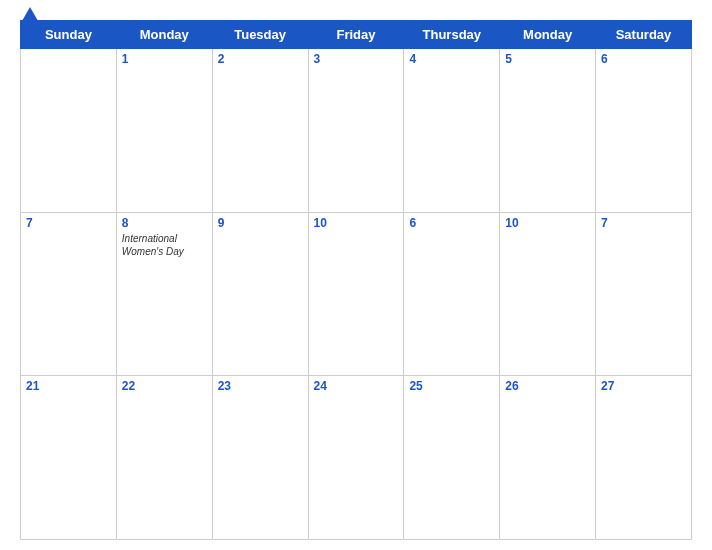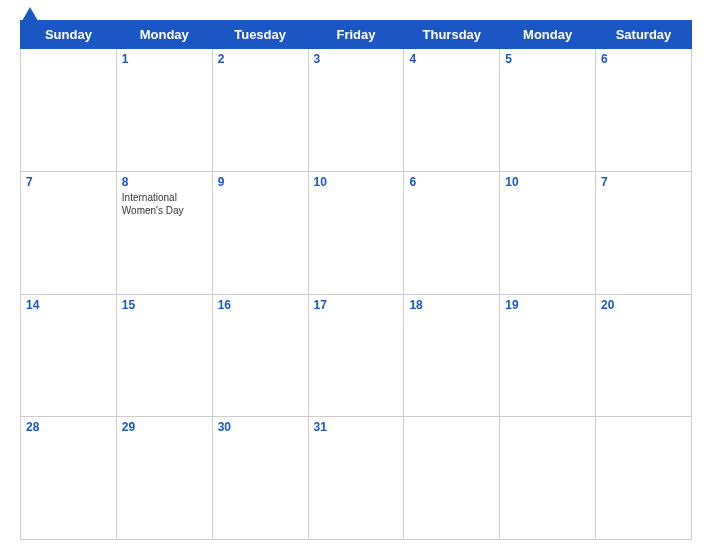--- a/index.html
+++ b/index.html
@@ -88,20 +88,21 @@
     .day-num {
       font-size: 12px;
       color: #1a56c4;
       font-weight: bold;
     }
     .event-text {
       font-size: 10px;
       color: #333;
       margin-top: 2px;
       line-height: 1.3;
+      font-style: italic;
     }
     
     .row-even td { background-color: #e8eef8; }
     .row-odd td { background-color: #fff; }
   </style>
 </head>
 <body>
 
 <div class="header">
   <div class="logo">
@@ -166,54 +167,37 @@
         <td>
           <div class="day-num">6</div>
         </td>
         <td>
           <div class="day-num">10</div>
         </td>
         <td>
           <div class="day-num">7</div>
         </td>
       </tr>
-      <tr class="row-even">
-        <td>
-          <div class="day-num">14</div>
-        </td>
-        <td>
-          <div class="day-num">15</div>
-        </td>
-        <td>
-          <div class="day-num">16</div>
-        </td>
-        <td>
-          <div class="day-num">17</div>
-        </td>
-        <td>
-          <div class="day-num">18</div>
-        </td>
-        <td>
-          <div class="day-num">19</div>
-        </td>
-        <td>
-          <div class="day-num">20</div>
-        </td>
-      </tr>
-      <tr class="row-even">
-        <td>
-          <div class="day-num">28</div>
-        </td>
-        <td>
-          <div class="day-num">29</div>
-        </td>
-        <td>
-          <div class="day-num">30</div>
-        </td>
-        <td>
-          <div class="day-num">31</div>
-        </td>
-        <td></td>
-        <td></td>
-        <td></td>
+      <tr class="row-odd">
+        <td>
+          <div class="day-num">21</div>
+        </td>
+        <td>
+          <div class="day-num">22</div>
+        </td>
+        <td>
+          <div class="day-num">23</div>
+        </td>
+        <td>
+          <div class="day-num">24</div>
+        </td>
+        <td>
+          <div class="day-num">25</div>
+        </td>
+        <td>
+          <div class="day-num">26</div>
+        </td>
+        <td>
+          <div class="day-num">27</div>
+        </td>
       </tr>
     </tbody>
 </table>
 
 </body></html>

